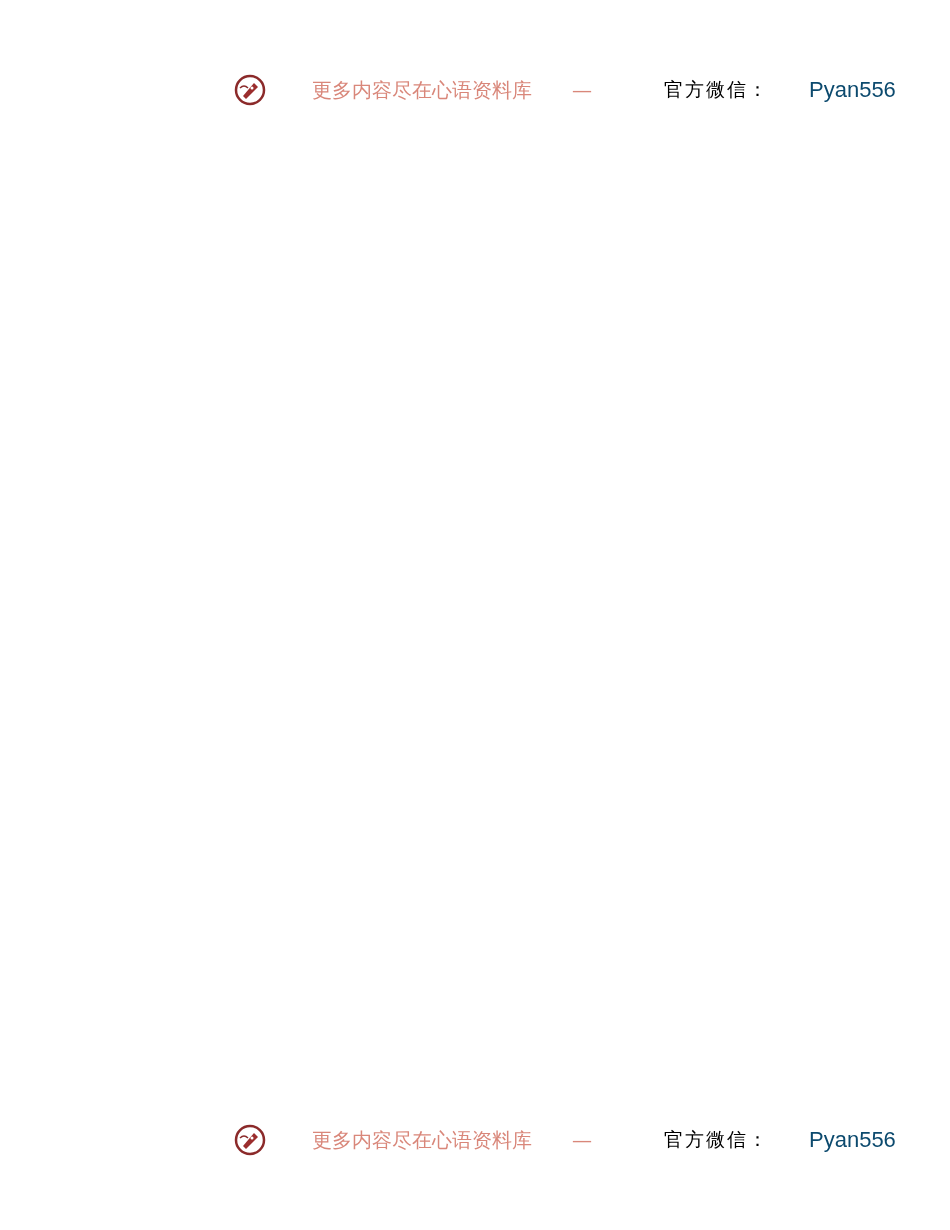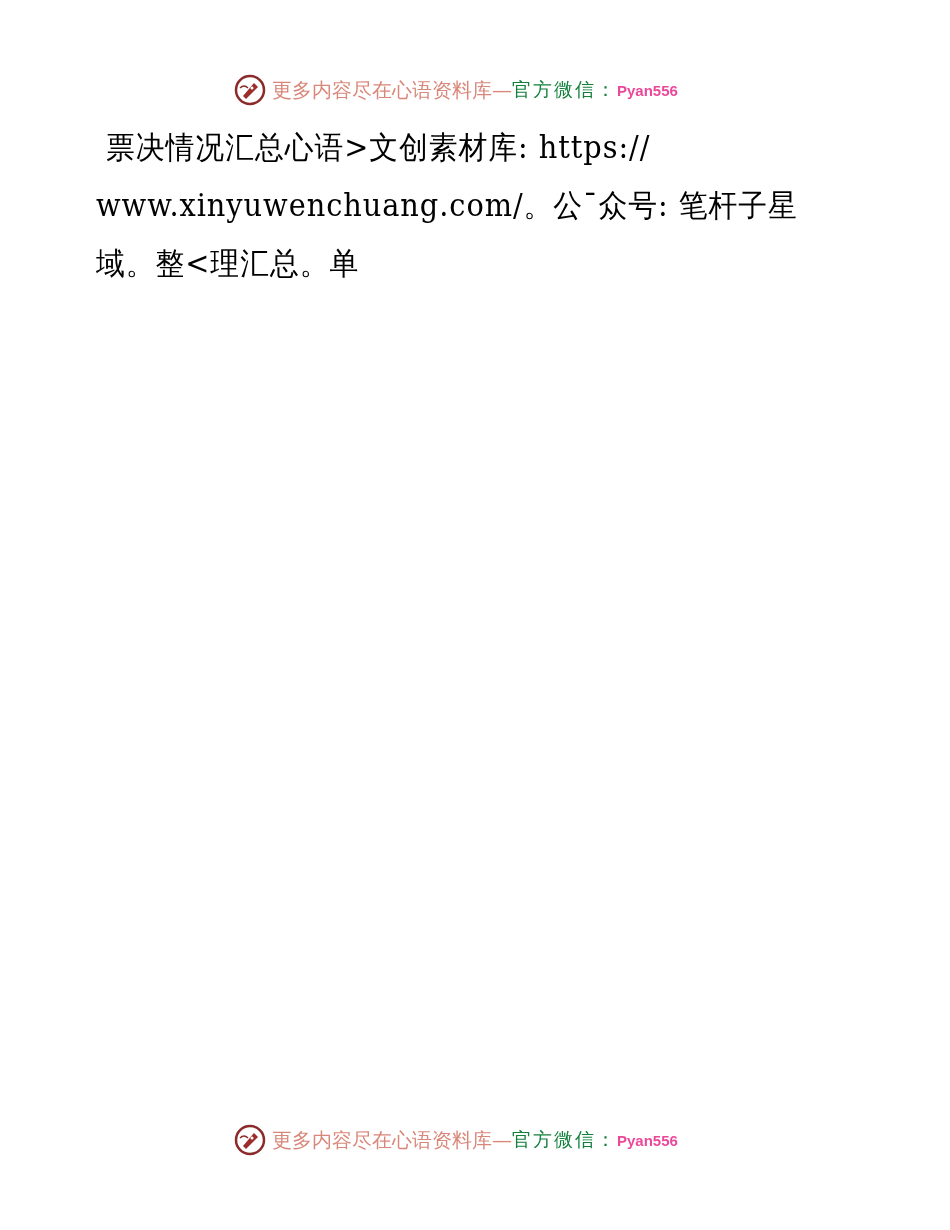--- a/index.html
+++ b/index.html
@@ -1,25 +1,25 @@
 <!DOCTYPE html>
 <html><head>
   <meta charset="utf-8">
   <style>
     html, body { margin: 0; padding: 0; background: #ffffff; }
     body { width: 950px; height: 1230px; position: relative; overflow: hidden;
            font-family: "DejaVu Serif", "Liberation Serif", serif; color: #000; }
-    .banner { position: absolute; left: 234px; height: 36px; display: flex; align-items: center; white-space: nowrap; }
+    .banner { position: absolute; left: 234px; height: 36px; display: flex; align-items: center; white-space: nowrap; gap: 40px; }
     .banner.top { top: 72px; }
     .banner.bottom { top: 1122px; }
     .logo { width: 32px; height: 32px; margin-right: 6px; }
     .b-main { font-family: "DejaVu Serif", serif; font-size: 20px; color: #d9877a; letter-spacing: 0px; }
     .b-dash { font-size: 20px; color: #d9877a; }
-    .b-gray { font-family: "DejaVu Serif", serif; font-size: 19px; color: #15803d; letter-spacing: 2px; }
-    .b-id { font-family: "Liberation Sans", sans-serif; font-size: 15px; color: #ec4899; font-weight: bold; }
+    .b-gray { font-family: "DejaVu Serif", serif; font-size: 19px; color: #000000; letter-spacing: 2px; margin-left: 32px; }
+    .b-id { font-family: "Liberation Sans", sans-serif; font-size: 22px; color: #0c4a6e; }
     .content { position: absolute; left: 96px; top: 118px; width: 760px; }
     .line { font-size: 31px; line-height: 58px; height: 58px; white-space: pre; letter-spacing: 1px; transform-origin: left center; transform: scaleX(0.93); }
     .gap { height: 14px; }
   </style>
 </head>
 <body>
 
 <div class="banner top">
   <svg class="logo" viewBox="0 0 32 32">
     <circle cx="16" cy="16" r="14" fill="none" stroke="#8b2a2a" stroke-width="2.5"></circle>
@@ -27,25 +27,20 @@
     <path d="M6 14 Q10 10 14 14" fill="none" stroke="#8b2a2a" stroke-width="1.5"></path>
     <circle cx="18" cy="14" r="1.5" fill="#fff"></circle>
   </svg>
   <span class="b-main">更多内容尽在心语资料库</span>
   <span class="b-dash">—</span>
   <span class="b-gray">官方微信：</span>
   <span class="b-id">Pyan556</span>
 </div>
 
 <div class="content">
-  <div>
-    <div class="line"> 票决情况汇总心语&gt;文创素材库: https://</div>
-    <div class="line">www.xinyuwenchuang.com/。公¯众号: 笔杆子星</div>
-    <div class="line">域。整&lt;理汇总。单</div>
-  </div>
   <div class="gap"></div>
   <div class="gap"></div>
   <div class="gap"></div>
 </div>
 
 <div class="banner bottom">
   <svg class="logo" viewBox="0 0 32 32">
     <circle cx="16" cy="16" r="14" fill="none" stroke="#8b2a2a" stroke-width="2.5"></circle>
     <path d="M9 22 L20 9 L24 13 L12 25 Z" fill="#9b2d2d"></path>
     <path d="M6 14 Q10 10 14 14" fill="none" stroke="#8b2a2a" stroke-width="1.5"></path>

